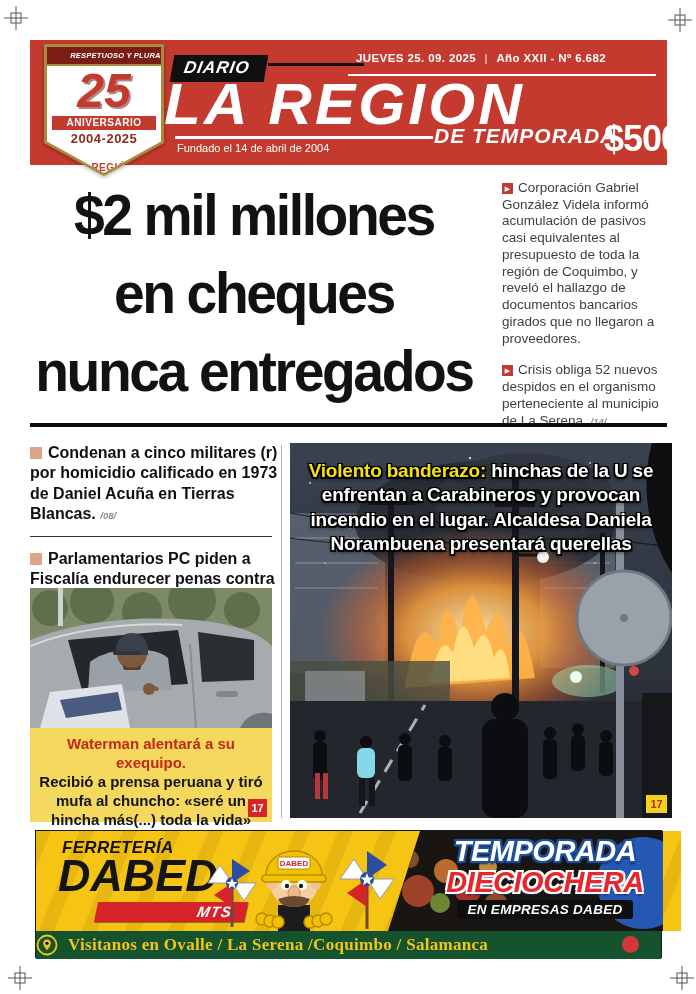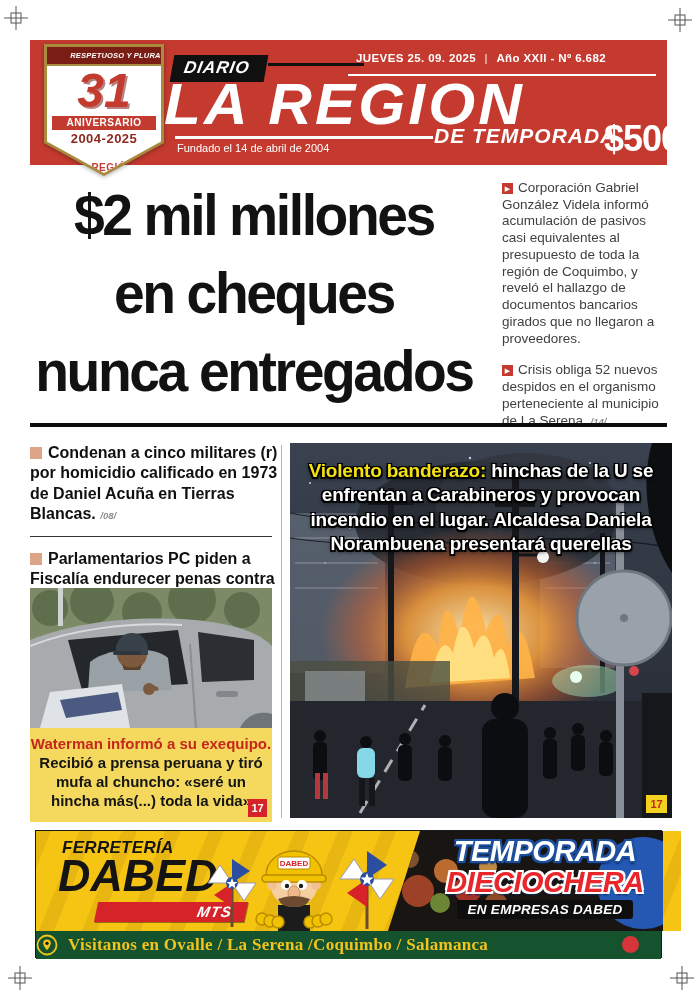--- a/index.html
+++ b/index.html
@@ -156,21 +156,21 @@
     <div class="abs masthead-underline"></div>
     <div class="abs founded">Fundado el 14 de abril de 2004</div>
     <div class="abs region-sub">DE TEMPORADA</div>
     <div class="abs price">$500</div>
   </div>
 
   <div class="abs badge">
     <div class="shield-outer"></div>
     <div class="shield-inner">
       <div class="b-top">RESPETUOSO Y PLURALISTA</div>
-      <div class="b-num">31</div>
+      <div class="b-num">25</div>
       <div class="b-aniv">ANIVERSARIO</div>
       <div class="b-years">2004-2025</div>
       <div class="b-brand">LA REGIÓN</div>
     </div>
   </div>
 
   <div class="abs headline">
     <div>$2 mil millones</div>
     <div>en cheques</div>
     <div>nunca entregados</div>
@@ -217,21 +217,21 @@
       <rect x="115" y="96" width="13" height="4" rx="2" fill="#7c5a3e" transform="rotate(22 119 101)"></rect>
       <path d="M20,104 L92,96 L100,140 L10,140 Z" fill="#dfe2e6"></path>
       <path d="M30,112 L88,104 L92,122 L36,130 Z" fill="#4a5a80"></path>
       <path d="M160,56 L166,140" stroke="#8b8f93" stroke-width="2" fill="none"></path>
       <rect x="186" y="103" width="22" height="6" rx="3" fill="#83878b"></rect>
       <path d="M210,140 a26,26 0 0 1 32,-14 L242,140 Z" fill="#6f7478"></path>
     </svg>
   </div>
 
   <div class="abs caption-box">
-    <div class="cap-lead">Waterman informó a su exequipo.</div>
+    <div class="cap-lead">Waterman alentará a su exequipo.</div>
     <div class="cap-body">Recibió a prensa peruana y tiró mufa al chuncho: «seré un hincha más(...) toda la vida»</div>
     <div class="page-badge-red">17</div>
   </div>
 
   <div class="abs fire-photo">
     <svg width="382" height="375" viewBox="0 0 382 375">
       <defs>
         <linearGradient id="sky" x1="0" y1="0" x2="0" y2="1">
           <stop offset="0" stop-color="#3a4250"></stop>
             <stop offset="1" stop-color="#23272f"></stop>

